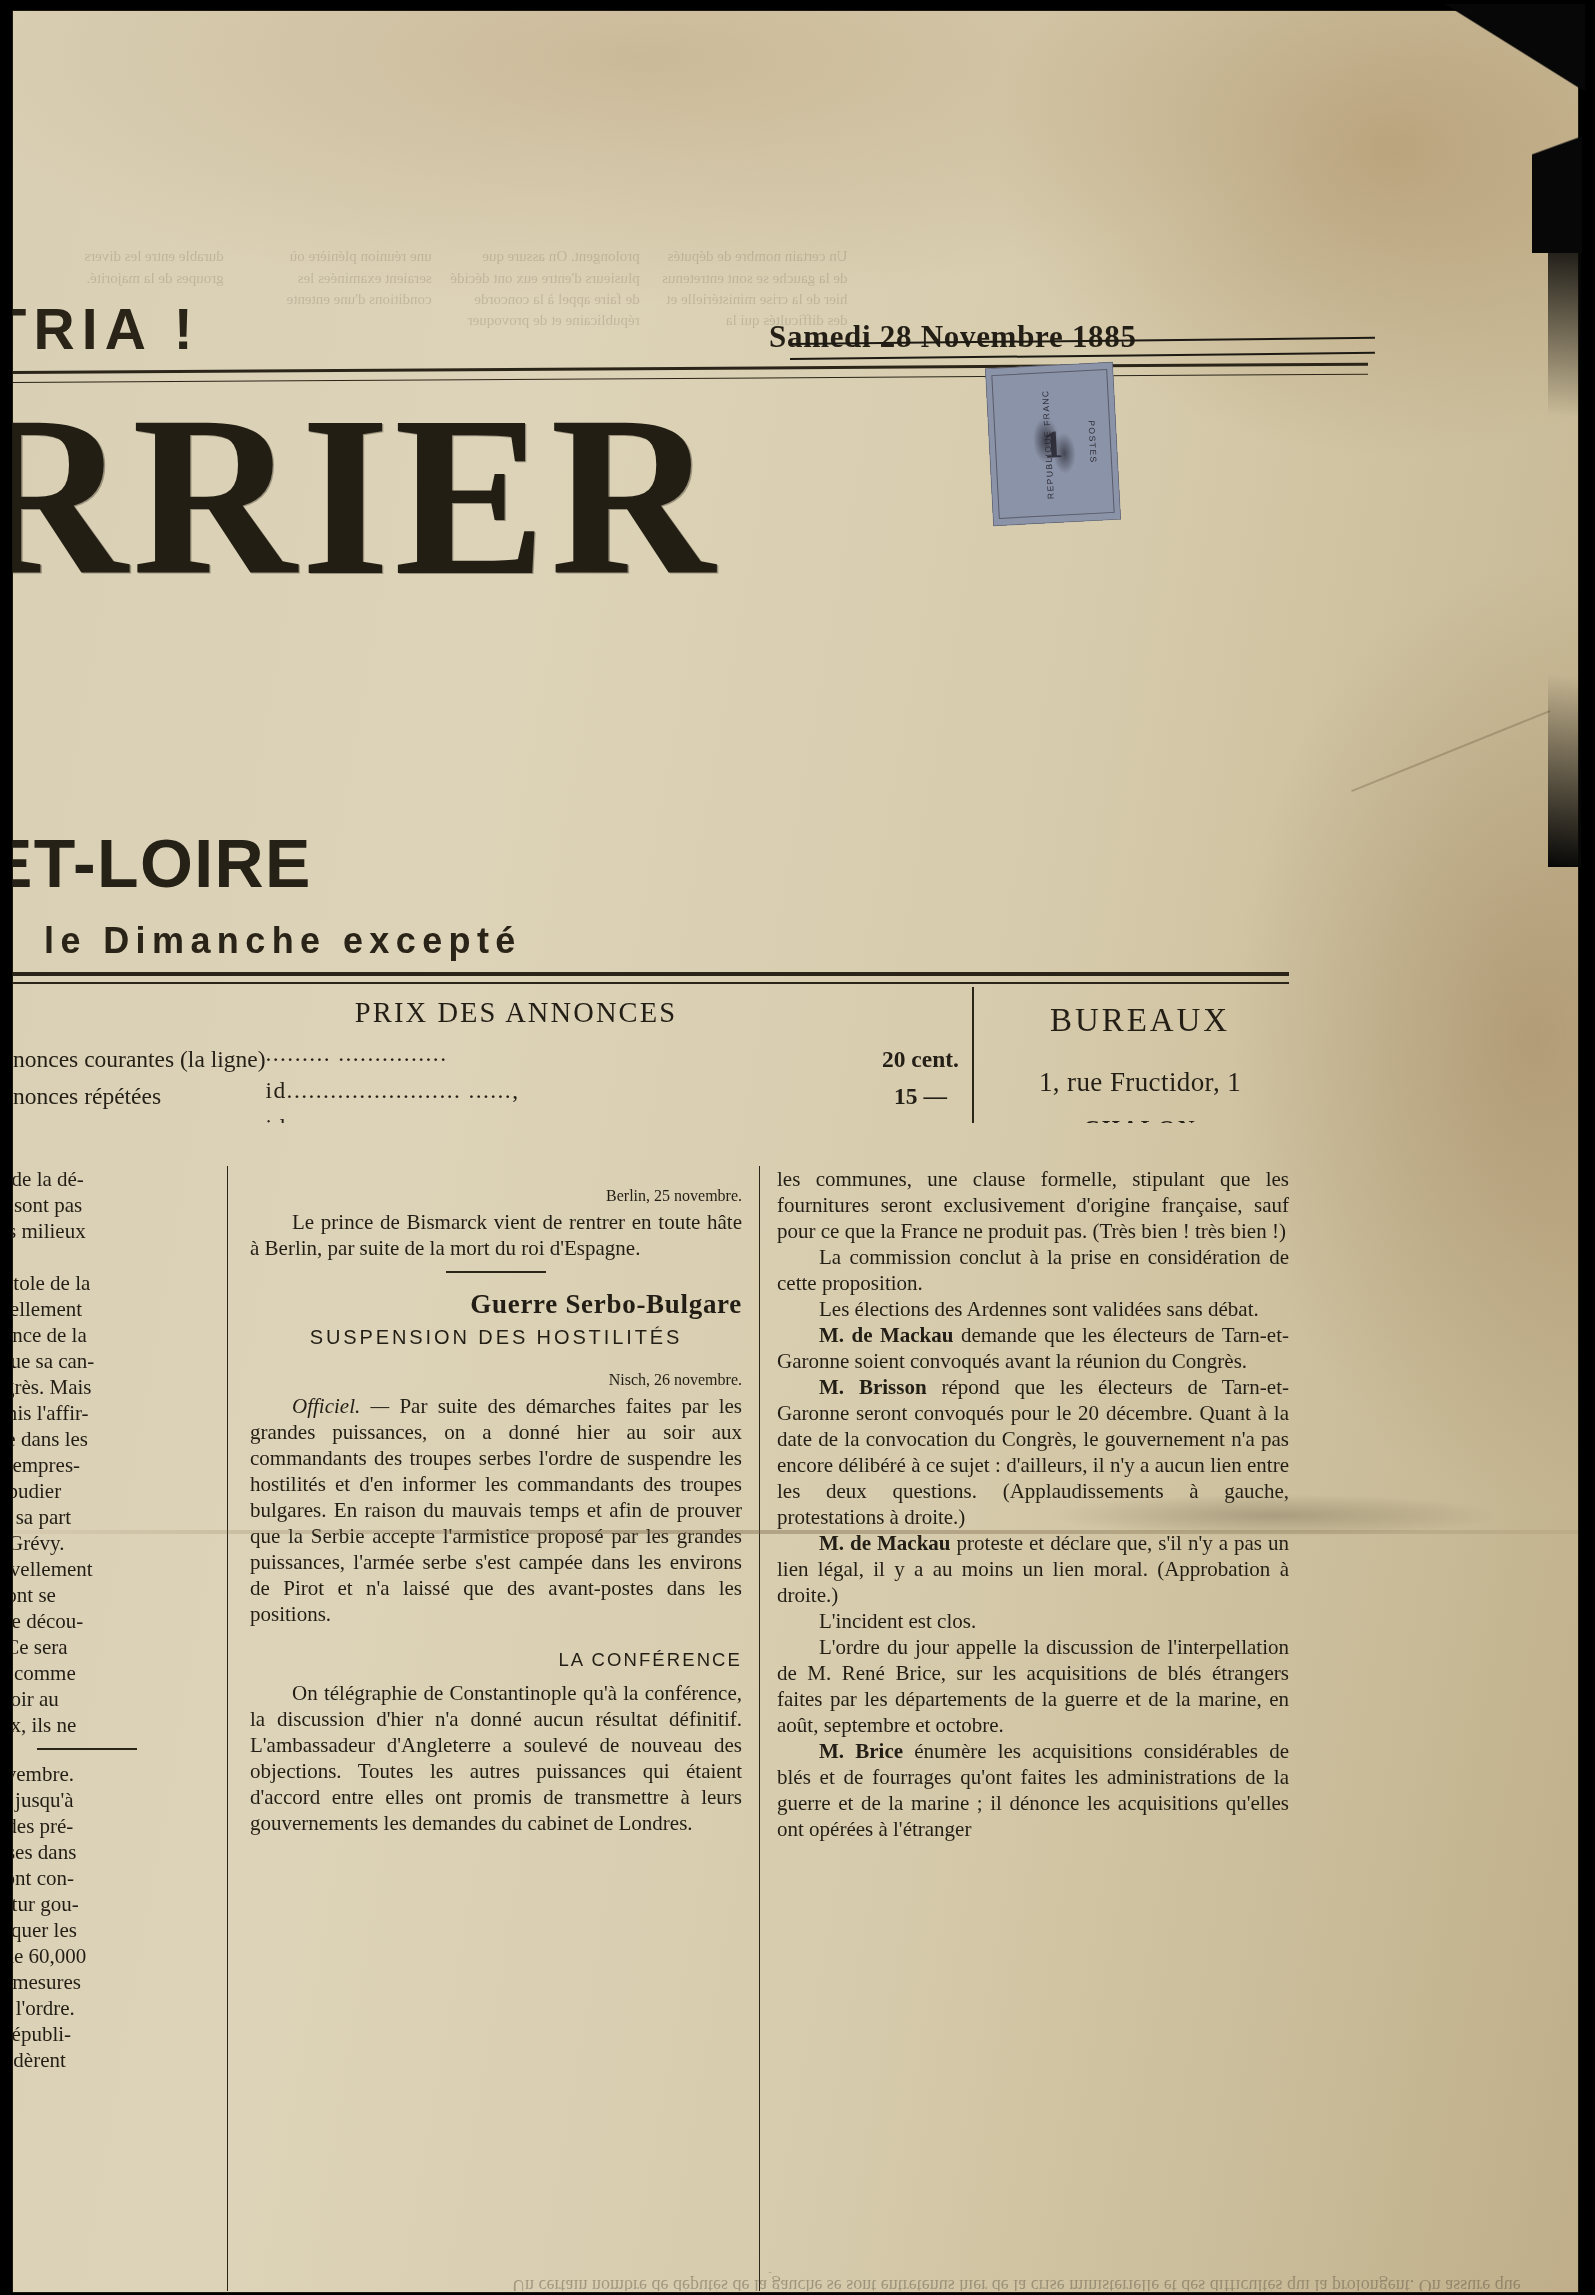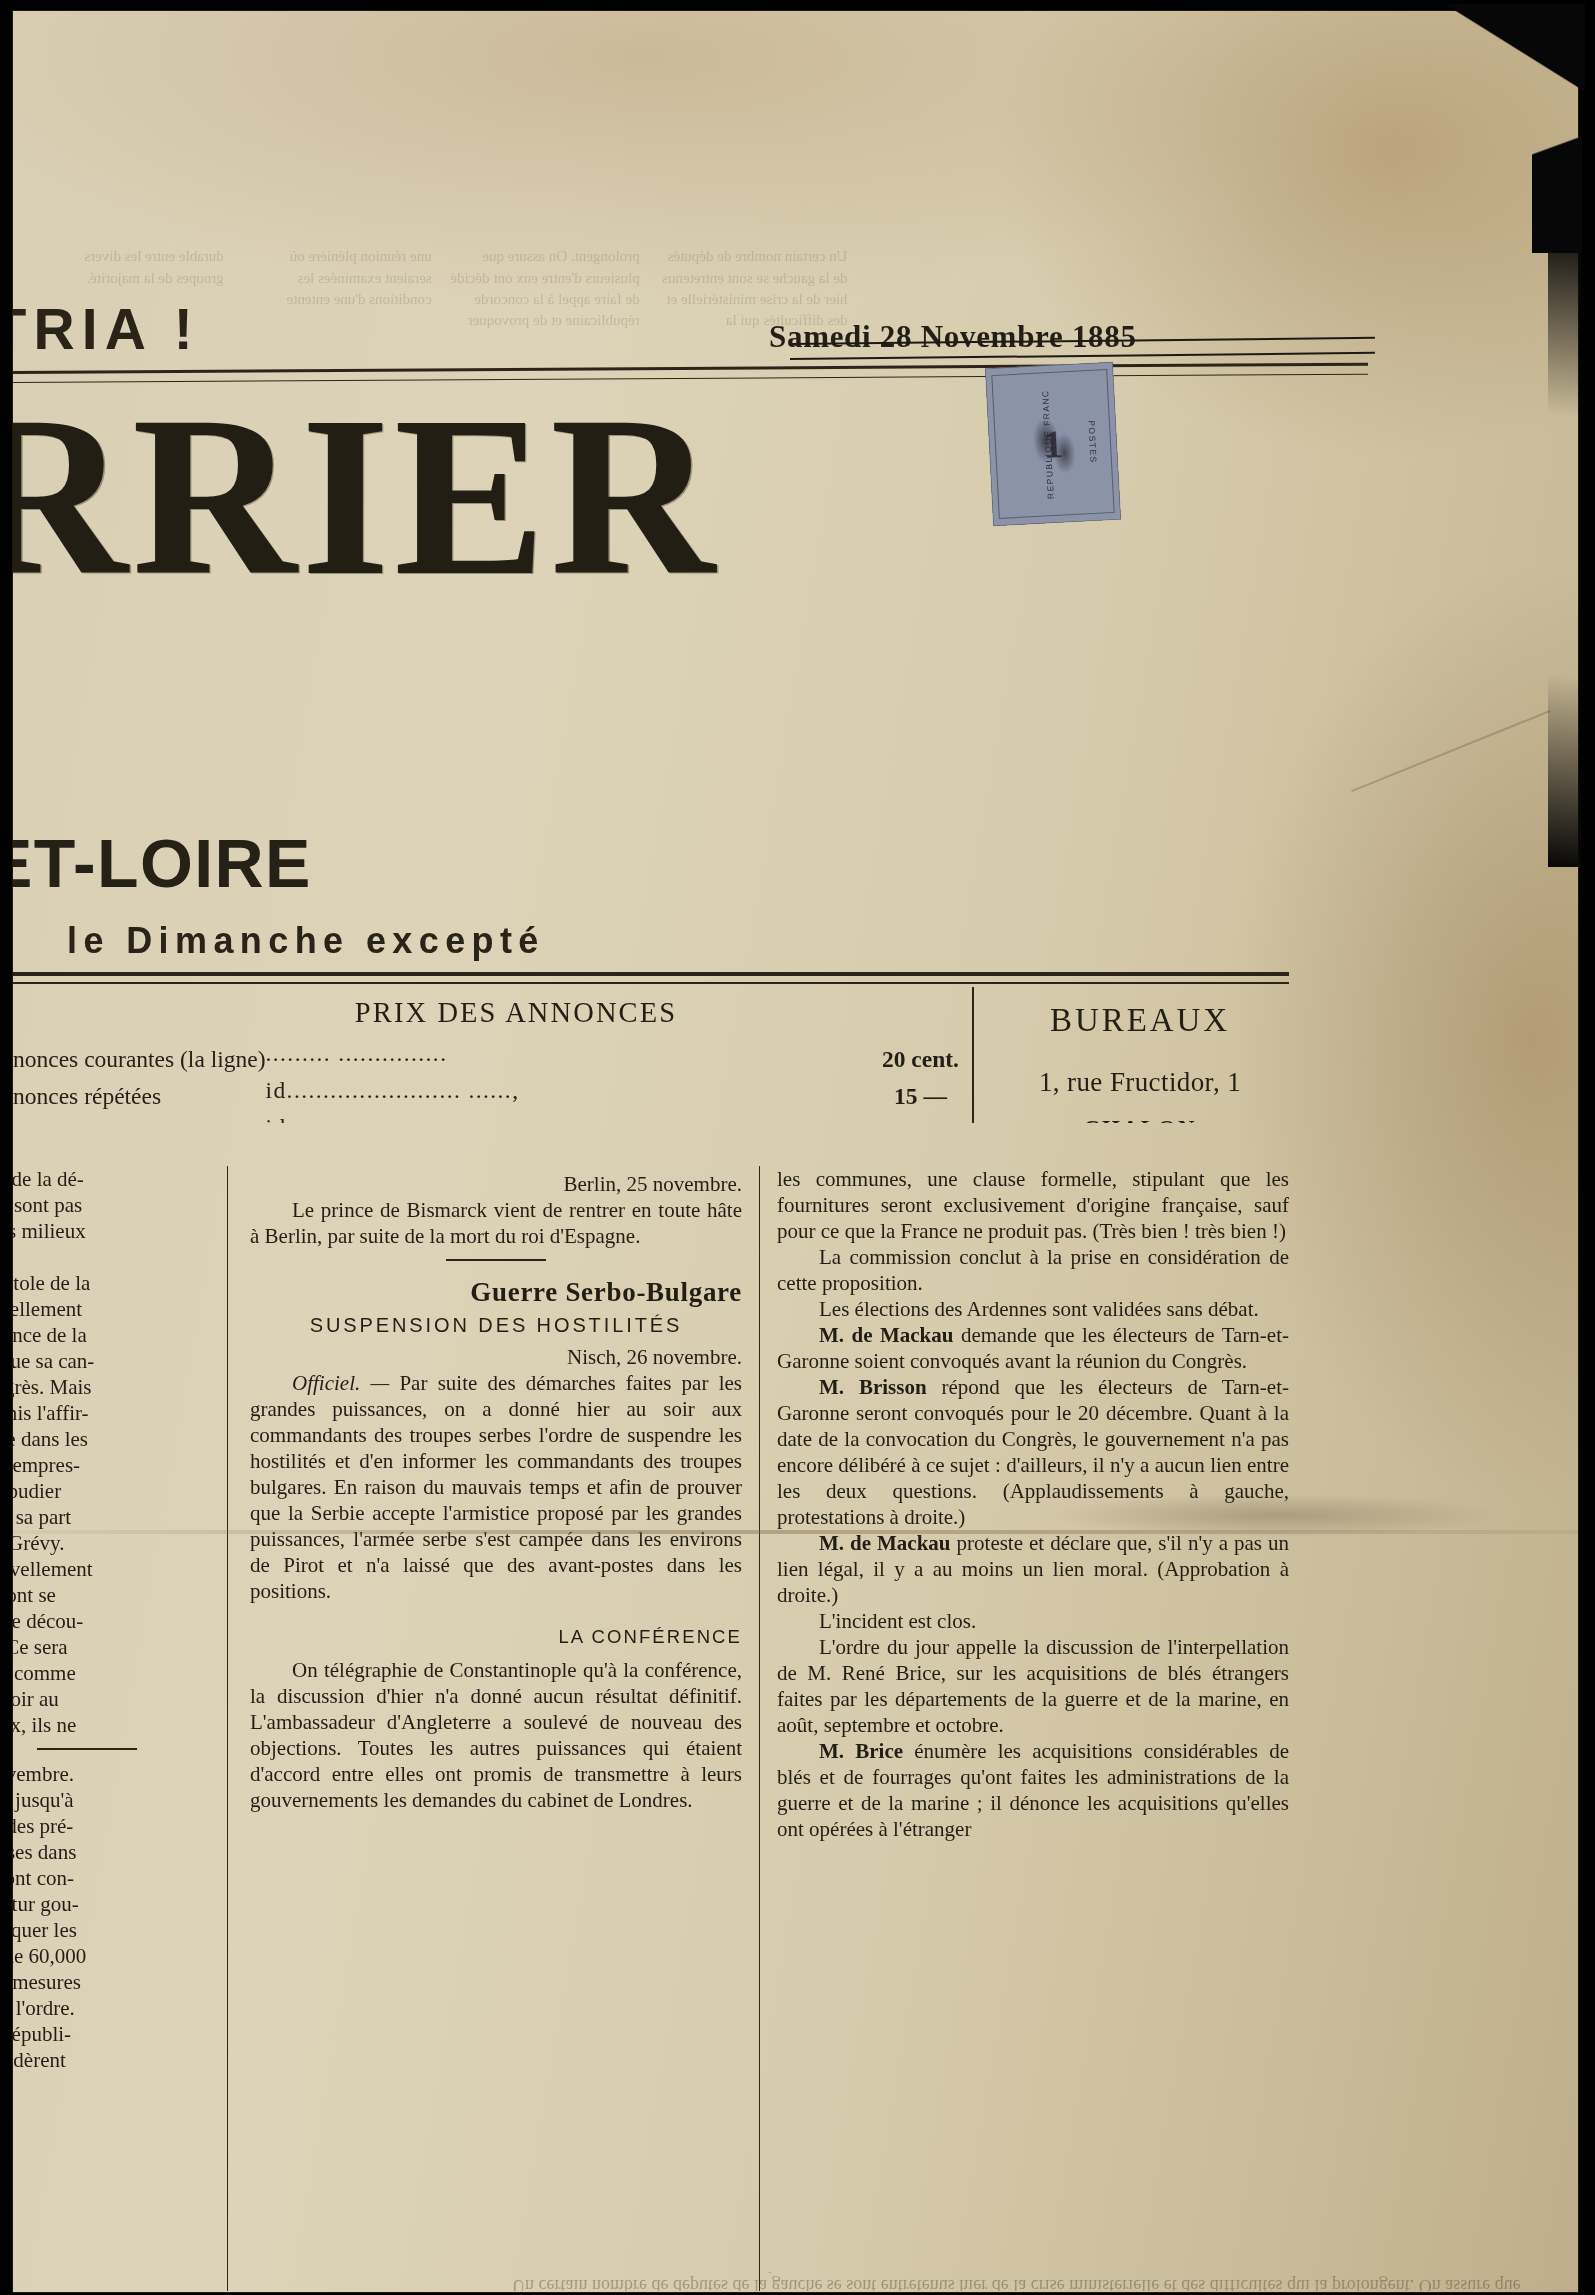--- a/index.html
+++ b/index.html
@@ -174,21 +174,21 @@
     font-family: "Liberation Sans", sans-serif;
     font-weight: bold;
     font-size: 68px;
     letter-spacing: 1.4px;
     color: #262116;
     white-space: nowrap;
   }
 
   .mast-tagline {
     position: absolute;
-    left: 54px;
+    left: 31px;
     top: 909px;
     font-family: "Liberation Sans", sans-serif;
     font-weight: bold;
     font-size: 36px;
     letter-spacing: 6.4px;
     color: #2a2418;
     white-space: nowrap;
   }
 
   .price {
@@ -416,22 +416,22 @@
   .col-sep-2 {
     position: absolute;
     left: 746px; top: 0;
     width: 1.4px; height: 1125px;
     background: #2b2519;
   }
 
   .place {
     text-align: right;
     font-style: normal;
-    font-size: 21px;
-    margin-top: 5px;
+    font-size: 16px;
+    margin-top: 17px;
   }
   .dash-sep {
     width: 100px;
     height: 1.4px;
     background: #2b2519;
     margin: 10px auto 11.4px auto;
   }
   .sec-head {
     text-align: right;
     font-family: "Liberation Serif", serif;

